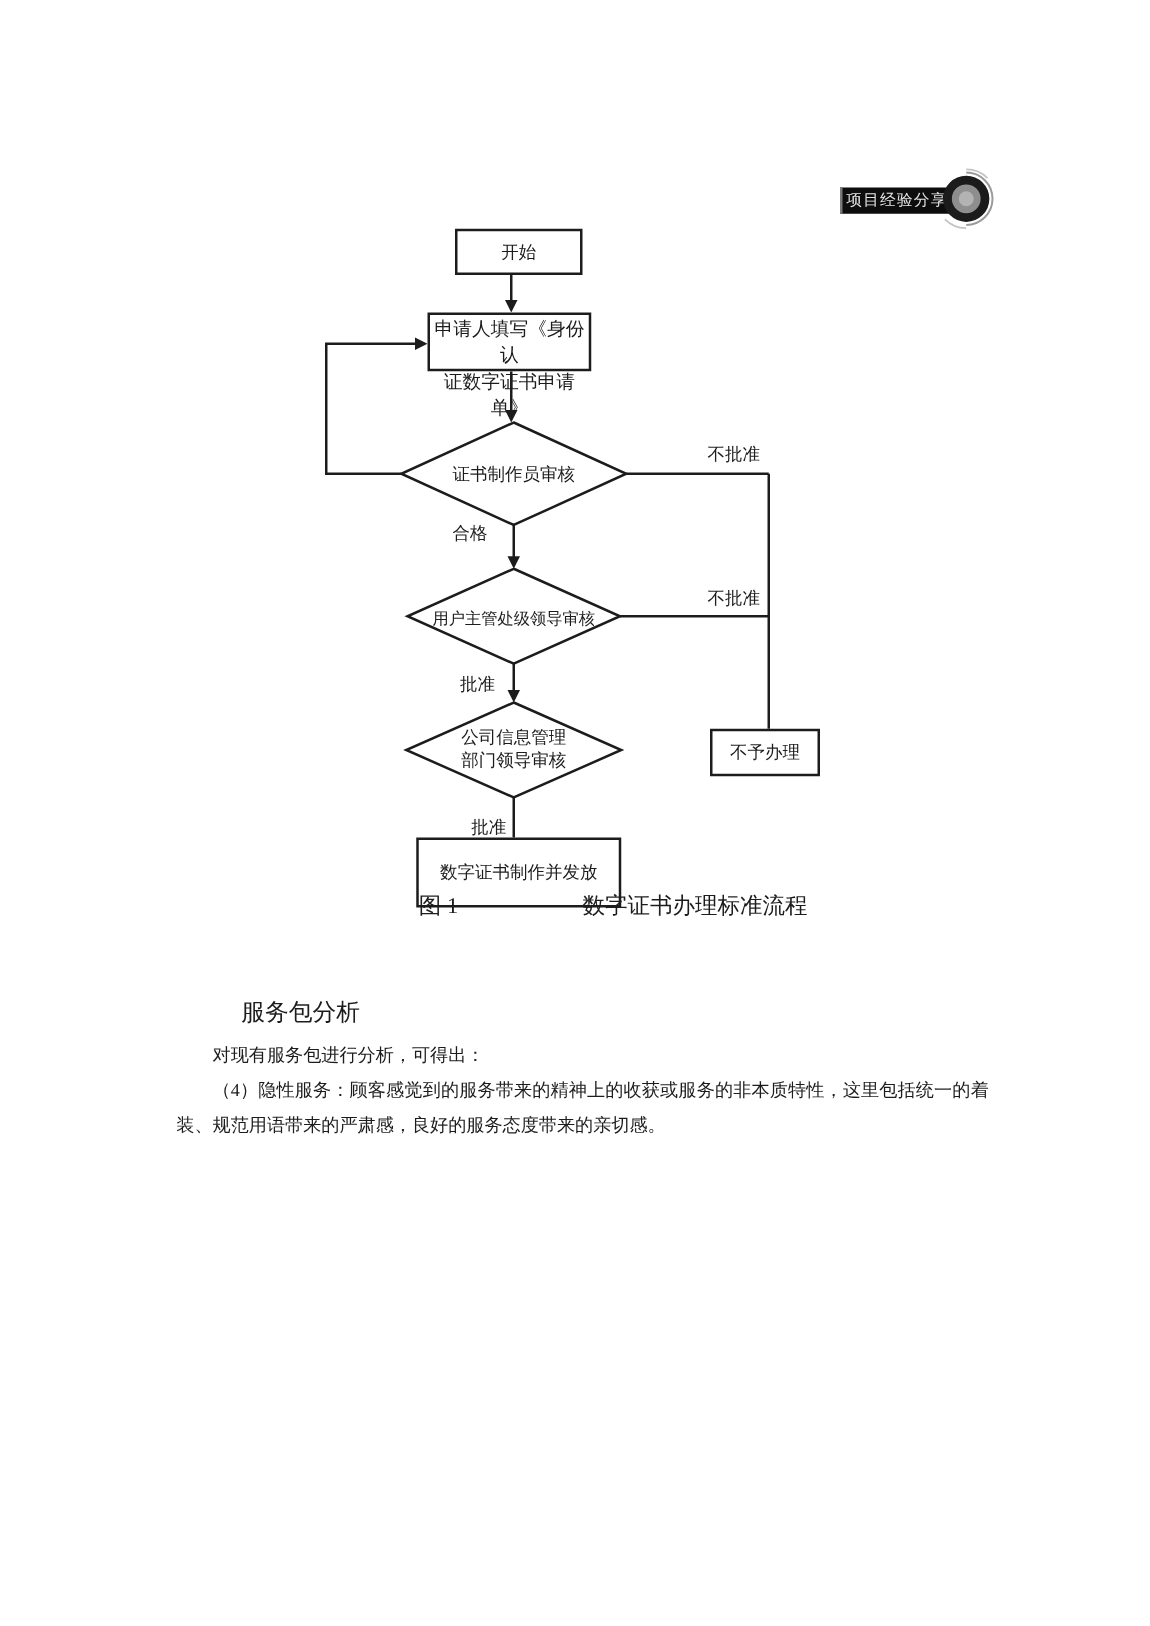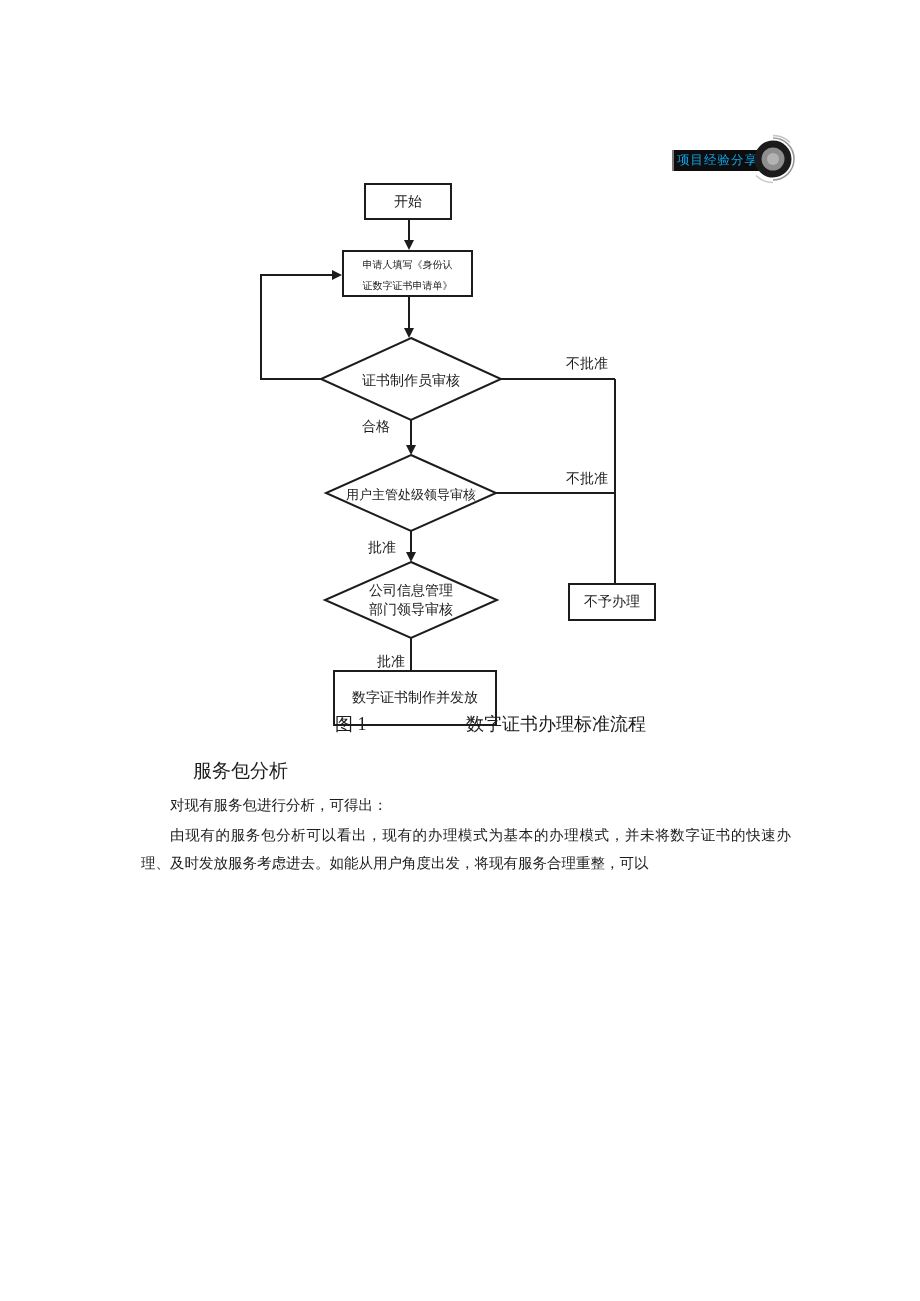--- a/index.html
+++ b/index.html
@@ -11,46 +11,46 @@
     color: #1c1c1c;
     overflow: hidden;
   }
 
   
   .badge-bar {
     position: absolute; left: 672px; top: 150px;
     width: 89px; height: 21px;
     background: #0d0d0d;
     border-left: 2px solid #7a7a7a;
-    color: #0ea5e9;
+    color: #e5e5e5;
     font-size: 12.5px; line-height: 21px;
     text-align: center; letter-spacing: 1px;
   }
   .logo-wrap { position: absolute; left: 747px; top: 133px; width: 54px; height: 54px; }
 
   
   .fc-svg { position: absolute; left: 0; top: 0; }
   .fc-box {
     position: absolute;
     border: 2px solid #1c1c1c;
     background: #ffffff;
     display: flex; align-items: center; justify-content: center;
     font-size: 14px; text-align: center;
   }
-  .fc-box.small-text { font-size: 10px; line-height: 21px; display: block; padding-top: 2px; }
+  .fc-box.small-text { font-size: 15px; line-height: 21px; display: block; padding-top: 2px; }
   .fc-diamond-label {
     position: absolute; text-align: center;
     font-size: 14px; line-height: 19px;
   }
   .fc-edge-label { position: absolute; font-size: 14px; white-space: nowrap; }
   .fc-caption { position: absolute; font-size: 18px; white-space: nowrap; }
 
   
   .article {
-    position: absolute; left: 141px; top: 758px; width: 650px;
+    position: absolute; left: 141px; top: 798px; width: 650px;
     font-size: 14.5px; line-height: 28px;
   }
   .article h2 {
     font-size: 19px; font-weight: 400;
     margin: 0 0 7px 52px; line-height: 26px;
   }
   .article p { text-indent: 2em; text-align: justify; margin: 0; }
   .article p.closing { margin-top: 2px; }
 </style>
 </head>
@@ -100,21 +100,21 @@
     <polygon points="411,562 406,552 416,552"></polygon>
   </g>
 
   <g fill="#ffffff" stroke="#1c1c1c" stroke-width="2">
     <polygon points="411,338 501,379 411,420 321,379"></polygon>
     <polygon points="411,455 496,493 411,531 326,493"></polygon>
     <polygon points="411,562 497,600 411,638 325,600"></polygon>
   </g>
 </svg>
 
-<div class="fc-box" style="left:364px; top:183px; width:88px; height:37px;text-align:right;">
+<div class="fc-box" style="left:364px; top:183px; width:102px; height:37px;text-align:right;">
   <span>开始</span>
 </div>
 
 <div class="fc-box small-text" style="left:342px; top:250px; width:131px; height:47px;">
   <div>申请人填写《身份认</div>
   <div>证数字证书申请单》</div>
 </div>
 
 <div class="fc-diamond-label" style="left:321px; top:371px; width:180px;">证书制作员审核</div>
 
@@ -138,14 +138,14 @@
 <div class="fc-edge-label" style="left:362px; top:418px;">合格</div>
 <div class="fc-edge-label" style="left:368px; top:539px;">批准</div>
 <div class="fc-edge-label" style="left:377px; top:653px;">批准</div>
 
 <div class="fc-caption" style="left:335px; top:712px;">图 1</div>
 <div class="fc-caption" style="left:466px; top:712px;">数字证书办理标准流程</div>
 
 <div class="article">
   <h2>服务包分析</h2>
   <p>对现有服务包进行分析，可得出：</p>
-  <p class="closing">由现有的服务包分析可以看出，现有的办理模式为基本的办理模式，并未将数字证书的快速办理、及时发放服务考虑进去。如能从用户角度出发，将现有服务合理重整，可以</p>
+  <p>（4）隐性服务：顾客感觉到的服务带来的精神上的收获或服务的非本质特性，这里包括统一的着装、规范用语带来的严肃感，良好的服务态度带来的亲切感。</p>
 </div>
 
 </body></html>

